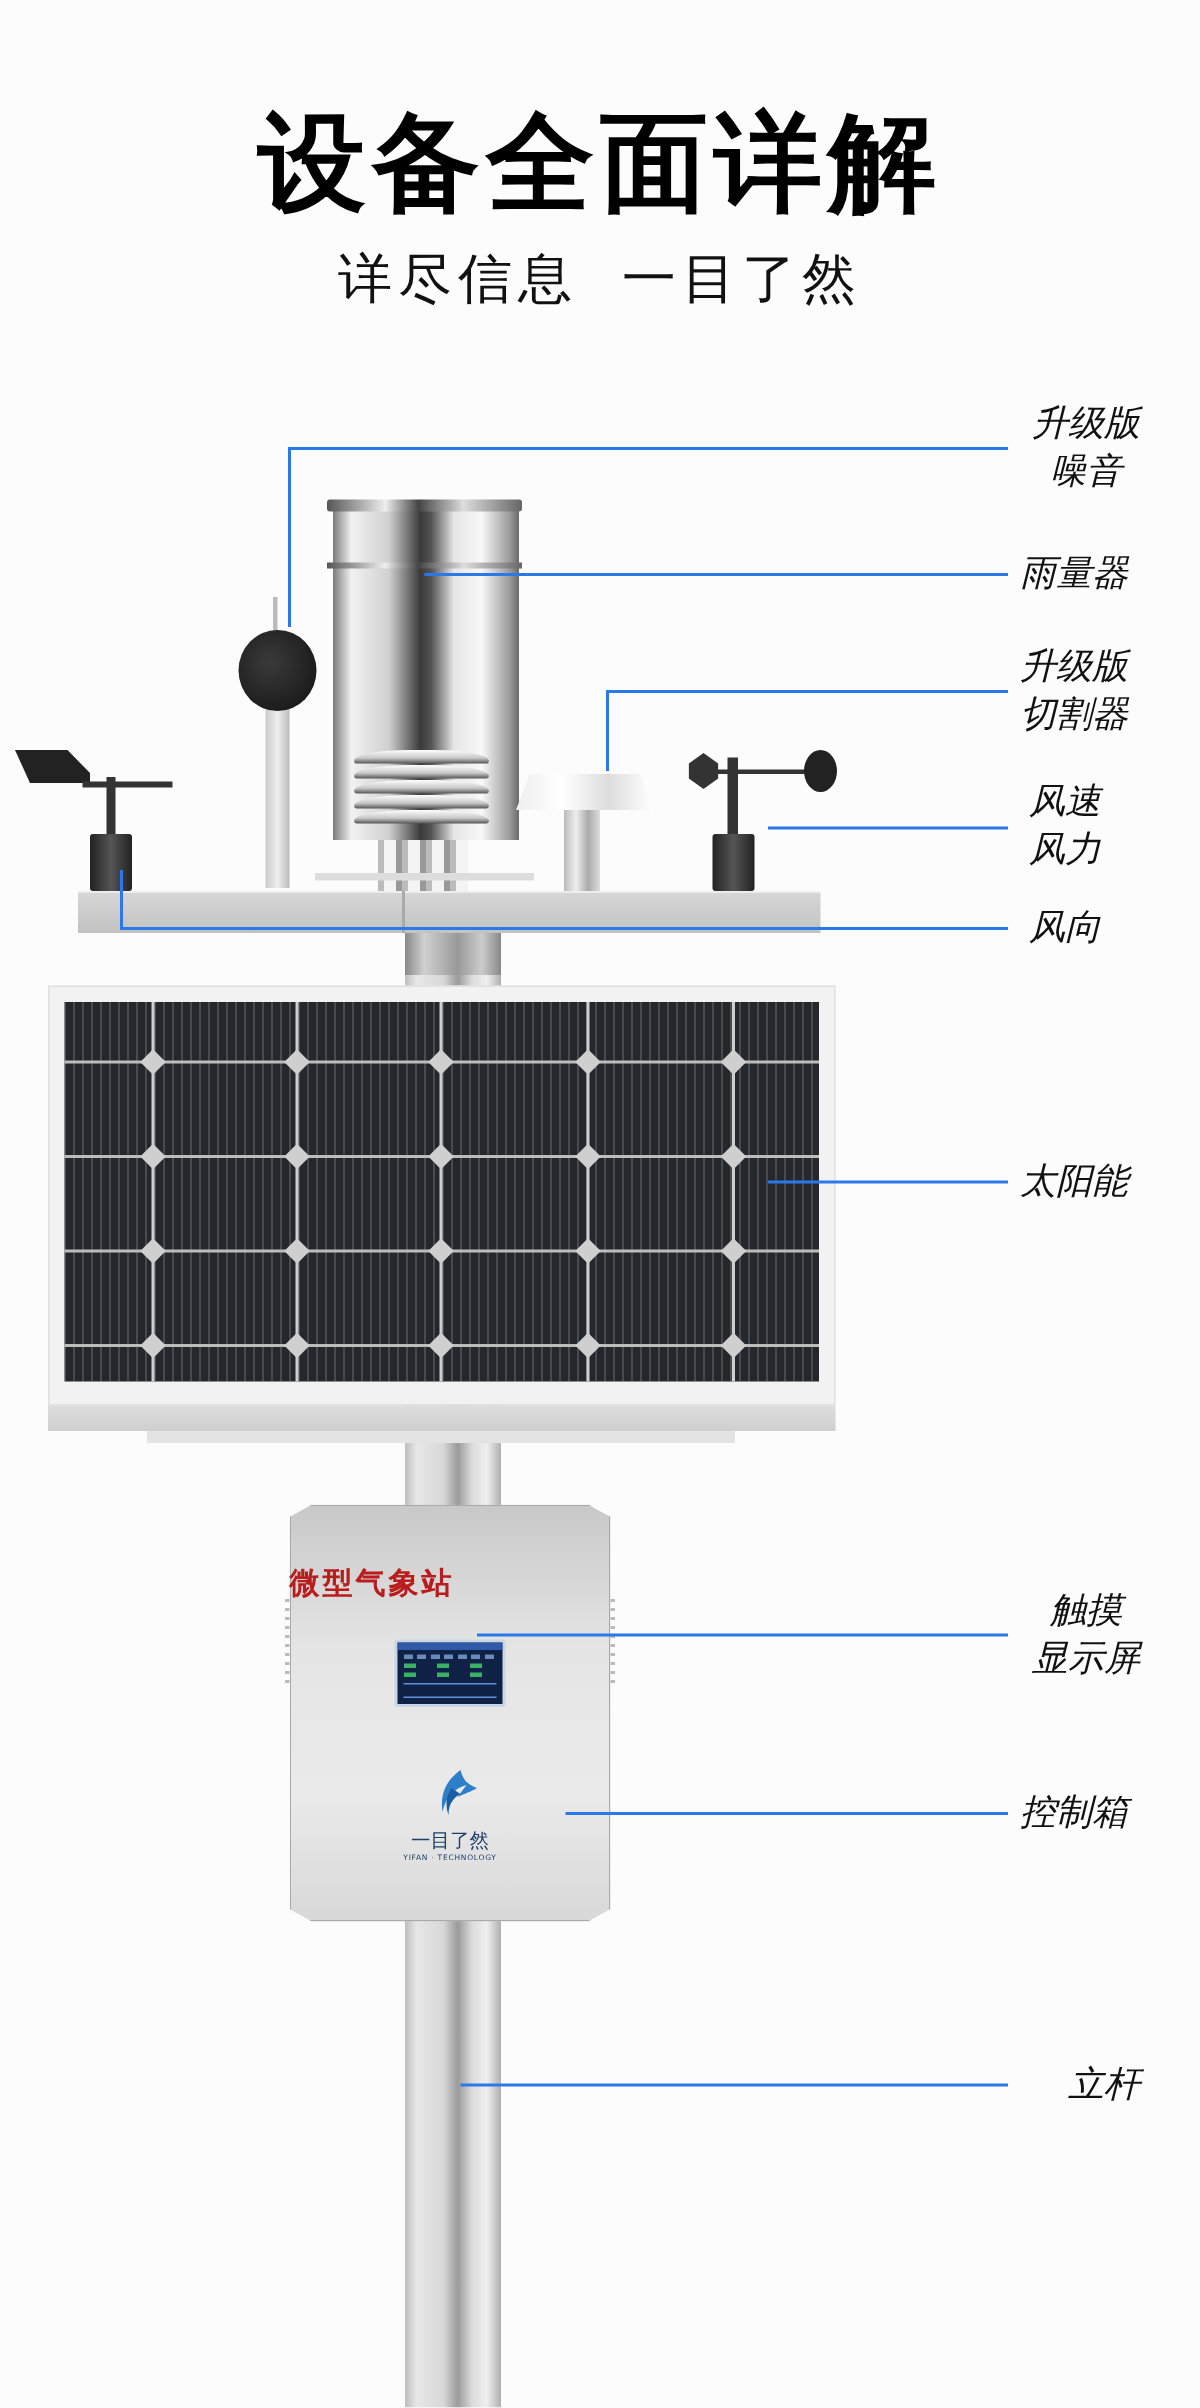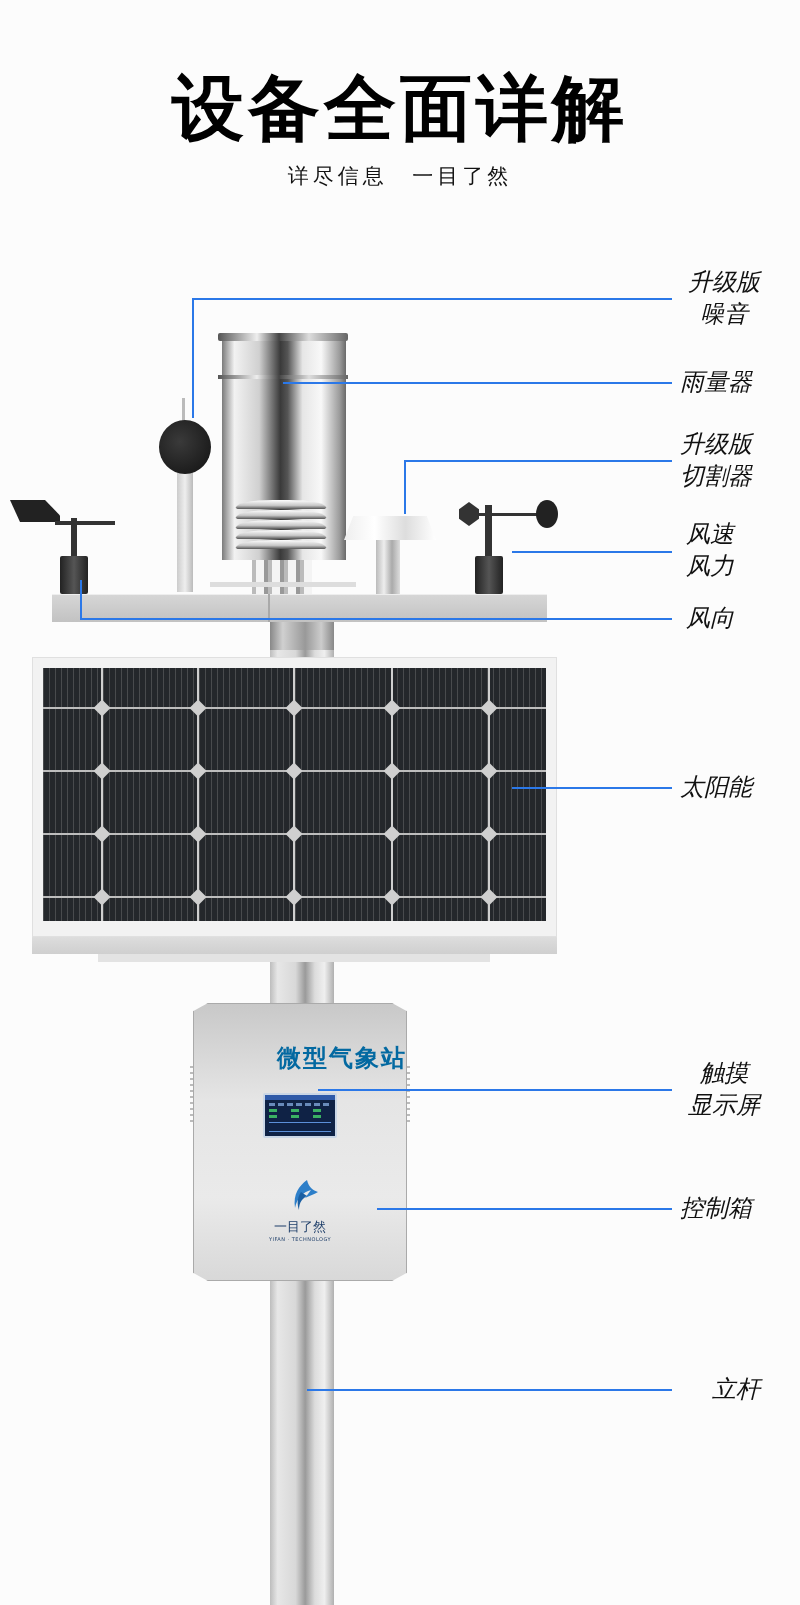--- a/index.html
+++ b/index.html
@@ -2,21 +2,21 @@
 <html><head>
 <meta charset="utf-8">
 <style>
   * { margin: 0; padding: 0; box-sizing: border-box; }
   html, body { width: 800px; height: 1605px; background: #fcfcfc; overflow: hidden; }
   body { position: relative; font-family: "DejaVu Sans", "Liberation Sans", sans-serif; color: #111; }
 
   .title { position: absolute; left: 0; width: 800px; top: 68px; text-align: center;
            font-size: 72px; font-weight: bold; letter-spacing: 4px; color: #000; line-height: 80px; }
   .subtitle { position: absolute; left: 0; width: 800px; top: 162px; text-align: center;
-              font-size: 21px; letter-spacing: 4px; color: #111; word-spacing: 14px; }
+              font-size: 36px; letter-spacing: 4px; color: #111; word-spacing: 14px; }
   .label { position: absolute; font-size: 24px; line-height: 32px; color: #111; text-align: center; font-style: italic; }
   .line-h { position: absolute; height: 2px; background: #2b78e8; }
   .line-v { position: absolute; width: 2px; background: #2b78e8; }
 
   
   .pole { position: absolute; left: 270px; width: 64px; top: 600px; height: 1005px;
           background: linear-gradient(90deg,#bdbdbd 0%,#e7e7e7 12%,#d8d8d8 40%,#9a9a9a 55%,#dcdcdc 70%,#efefef 85%,#b0b0b0 100%); }
   .pole-top { position: absolute; left: 270px; width: 64px; top: 610px; height: 40px;
               background: linear-gradient(90deg,#888,#d0d0d0 20%,#999 55%,#ccc 80%,#888); }
 
@@ -73,22 +73,22 @@
   .grid-h { position: absolute; left: 43px; width: 503px; height: 2px; background: #bdbdbd; }
   .node { position: absolute; width: 12px; height: 12px; background: #cfcfcf; transform: rotate(45deg); }
   .solar-bottom { position: absolute; left: 32px; top: 937px; width: 525px; height: 17px; background: linear-gradient(180deg,#ddd,#cfcfcf); }
   .solar-bracket { position: absolute; left: 98px; top: 954px; width: 392px; height: 8px; background: #e3e3e3; }
 
   
   .box { position: absolute; left: 193px; top: 1003px; width: 214px; height: 278px;
          background: linear-gradient(180deg,#c8c8c8 0%,#e5e5e5 35%,#eaeaea 70%,#d8d8d8 100%);
          clip-path: polygon(7% 0,93% 0,100% 3%,100% 97%,93% 100%,7% 100%,0 97%,0 3%);
          box-shadow: inset 0 0 0 1px #aaa; }
-  .box-title { position: absolute; left: 193px; width: 214px; top: 1042px; text-align: right;
-               font-size: 24px; font-weight: bold; color: #0369a1; letter-spacing: 2px; }
+  .box-title { position: absolute; left: 193px; width: 214px; top: 1042px; text-align: left;
+               font-size: 20px; font-weight: bold; color: #b91c1c; letter-spacing: 2px; }
   .box-vent-l, .box-vent-r { position: absolute; top: 1066px; width: 3px; height: 60px;
                background: repeating-linear-gradient(180deg,#bbb 0 2px,transparent 2px 6px); }
   .box-vent-l { left: 190px; } .box-vent-r { left: 407px; }
   .screen { position: absolute; left: 263px; top: 1093px; width: 74px; height: 45px; background: #0f2245; border: 2px solid #c9d6e6; border-radius: 2px; overflow: hidden; }
   .screen-bar { height: 5px; background: #2f5aa8; }
   .screen-row { height: 3px; margin: 3px 4px 0 4px; background: repeating-linear-gradient(90deg,#7fa5d8 0 6px,transparent 6px 9px); opacity: .8; }
   .screen-row.g { background: repeating-linear-gradient(90deg,#45d46b 0 8px,transparent 8px 22px); }
   .screen-wave { height: 10px; margin: 4px 4px 0 4px; border-top: 1px solid #5b8fd8; border-bottom: 1px solid #5b8fd8; }
   .logo { position: absolute; left: 289px; top: 1178px; width: 30px; height: 34px; }
   .logo-name { position: absolute; left: 193px; width: 214px; top: 1218px; text-align: center; font-size: 13px; color: #1f3f6a; }

